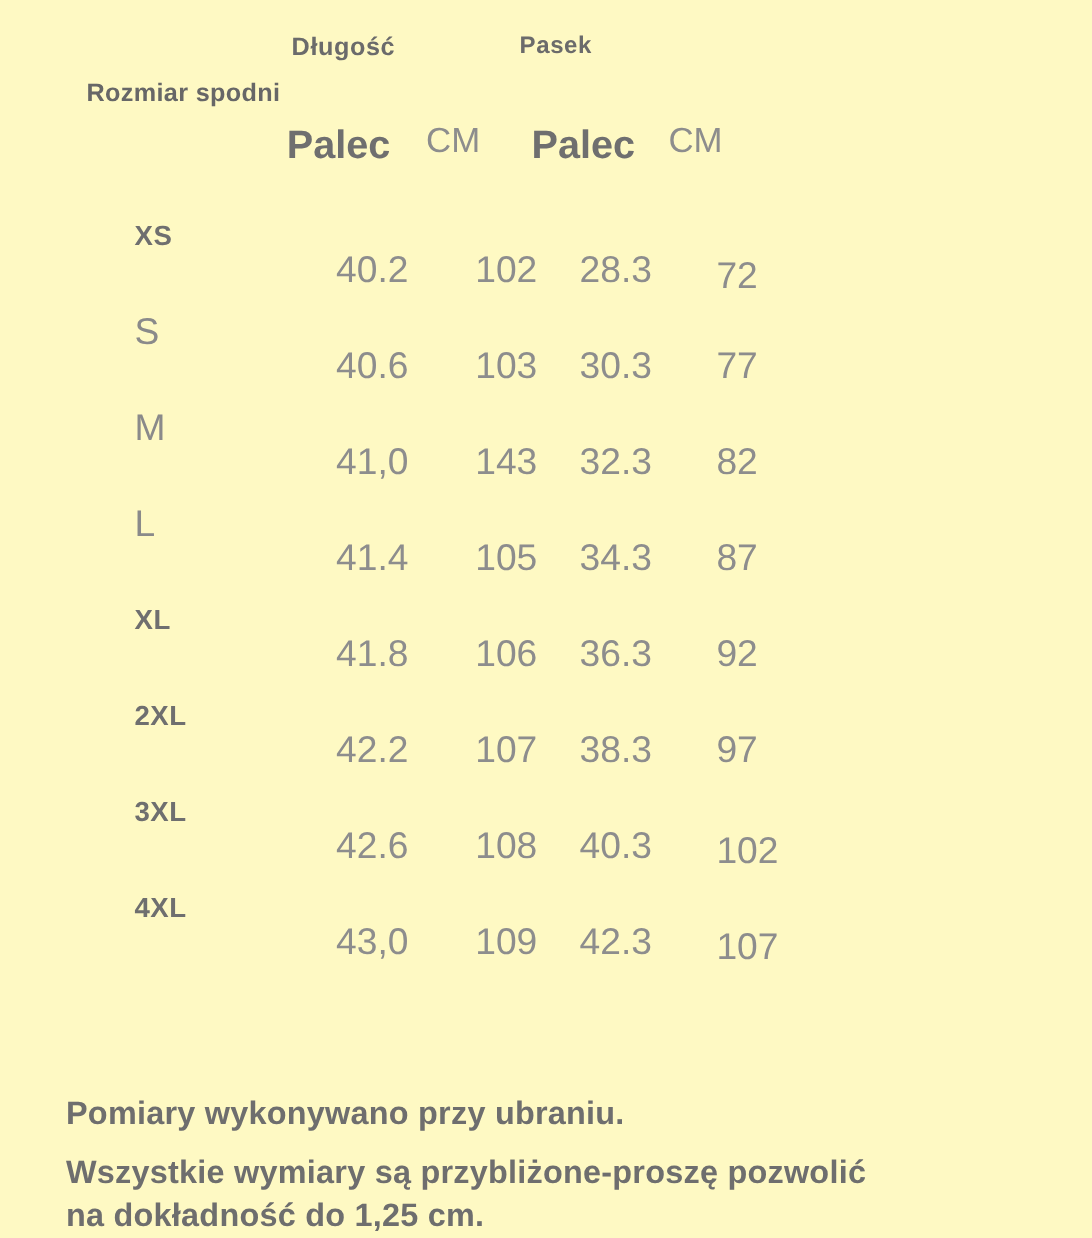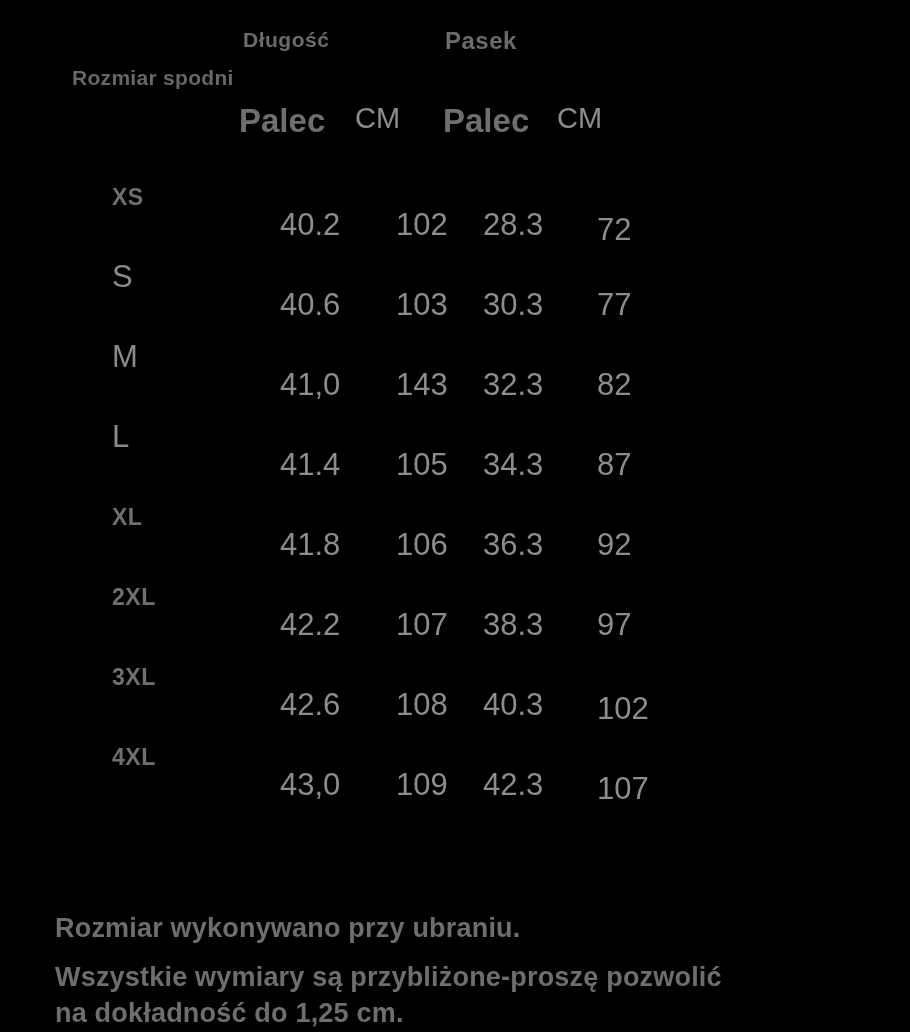--- a/index.html
+++ b/index.html
@@ -3,34 +3,34 @@
 <meta charset="utf-8">
 <style>
   * { margin: 0; padding: 0; box-sizing: border-box; }
   html, body { background: #ffffff; }
   body { font-family: "Liberation Sans", sans-serif; }
 
   .sheet {
     position: relative;
     width: 910px;
     height: 1032px;
-    background: #000000;
+    background: #fef9c3;
     overflow: hidden;
     color: #6b6b6b;
   }
 
   
   .hdr-dlugosc {
     position: absolute; left: 243px; top: 28px;
     font-size: 21px; font-weight: bold; color: #6b6b6b;
     letter-spacing: 0.5px;
   }
   .hdr-pasek {
-    position: absolute; left: 445px; top: 27px;
-    font-size: 24px; font-weight: bold; color: #6b6b6b;
+    position: absolute; left: 433px; top: 27px;
+    font-size: 20px; font-weight: bold; color: #6b6b6b;
     letter-spacing: 0.5px;
   }
   .hdr-rozmiar {
     position: absolute; left: 72px; top: 66px;
     font-size: 21px; font-weight: bold; color: #676767;
     letter-spacing: 0.3px;
   }
 
   
   .sub-hdr { position: absolute; left: 0; top: 102px; width: 100%; height: 40px; }
@@ -146,18 +146,18 @@
     <div class="row">
       <span class="sz">4XL</span>
       <span class="num x1">43,0</span>
       <span class="num x2">109</span>
       <span class="num x3">42.3</span>
       <span class="num x4">107</span>
     </div>
   </div>
 
   <div class="footer">
-    <p class="first">Rozmiar wykonywano przy ubraniu.</p>
+    <p class="first">Pomiary wykonywano przy ubraniu.</p>
     <p>Wszystkie wymiary są przybliżone-proszę pozwolić</p>
     <p>na dokładność do 1,25 cm.</p>
   </div>
 
 </div>
 
 </body></html>

